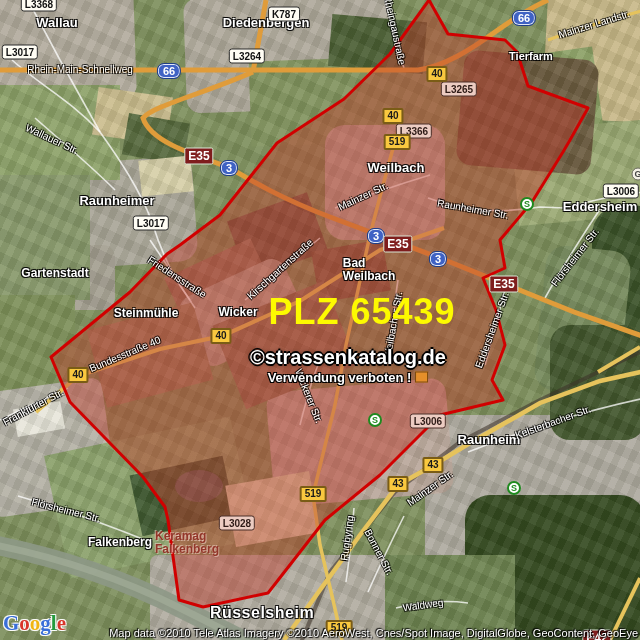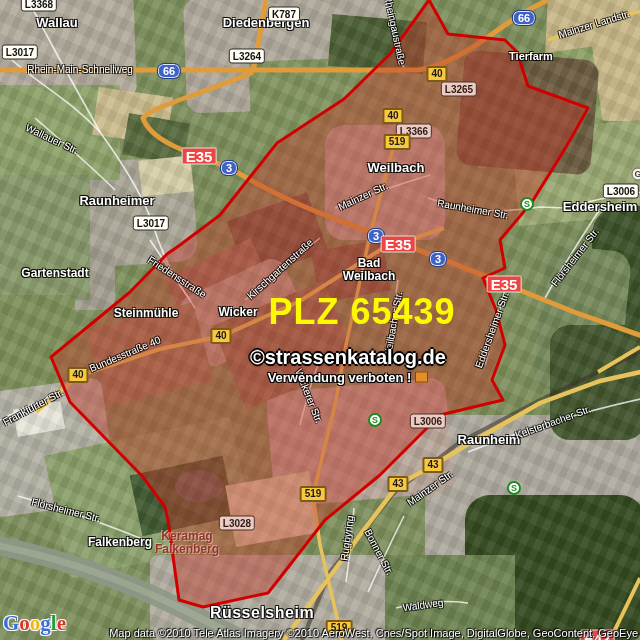--- a/index.html
+++ b/index.html
@@ -8,43 +8,43 @@
   .stage *{box-sizing:border-box;}
   #layer-patches{position:absolute;inset:0;z-index:1;}
   .patch{position:absolute;}
   .tex{position:absolute;inset:0;z-index:2;pointer-events:none;
        background:repeating-linear-gradient(115deg, rgba(255,255,255,.05) 0 7px, rgba(25,35,10,.06) 7px 14px),
                   repeating-linear-gradient(25deg, rgba(255,255,255,.04) 0 11px, rgba(0,0,0,.05) 11px 22px);}
   svg.roads{position:absolute;inset:0;z-index:3;}
   svg.zone{position:absolute;inset:0;z-index:4;}
   #layer-labels{position:absolute;inset:0;z-index:5;}
   .town,.street,.badge,.sbahn,.poi{position:absolute;white-space:nowrap;}
-  .town{color:#fff;font-weight:bold;text-align:center;line-height:1.05;
+  .town{color:#fff;font-weight:bold;line-height:1.05;
         text-shadow:-1px -1px 0 rgba(0,0,0,.85),1px -1px 0 rgba(0,0,0,.85),
                     -1px 1px 0 rgba(0,0,0,.85),1px 1px 0 rgba(0,0,0,.85);}
   .town.lg{font-size:13px;}
   .town.md{font-size:12px;}
   .town.sm{font-size:11px;}
   .town.xl{font-size:16px;letter-spacing:.5px;}
   .town.dark-red{color:#93362a;font-weight:bold;
         text-shadow:-1px -1px 0 rgba(245,215,205,.55),1px 1px 0 rgba(245,215,205,.55);}
   .street{color:#fff;font-size:10px;
         text-shadow:-1px -1px 0 rgba(0,0,0,.8),1px -1px 0 rgba(0,0,0,.8),
                     -1px 1px 0 rgba(0,0,0,.8),1px 1px 0 rgba(0,0,0,.8);}
   .badge{font-weight:bold;text-align:center;}
   .badge.white{background:#fffdf4;border:1.5px solid #2b2b2b;color:#111;
                font-size:10px;line-height:13px;padding:0 3px;border-radius:3px;}
   .badge.white.tint{background:#ecccc2;border-color:#4a2e28;color:#2e1b17;}
   .badge.yellow{background:#f9c83f;border:2px solid #7a5c16;color:#1a1a1a;
                font-size:10px;line-height:12px;padding:0 3px;border-radius:2px;}
   .badge.blue{background:#3f62c4;border:1px solid #203e85;color:#fff;
                font-size:11px;line-height:14px;padding:0 5px;border-radius:7px;
                box-shadow:inset 0 0 0 1px rgba(255,255,255,.85);}
-  .badge.green{background:#ef4444;border:1px solid #d8e8d8;color:#fff;
-               font-size:15px;line-height:11px;padding:2px 3px;border-radius:2px;}
+  .badge.green{background:#7f1d1d;border:1px solid #d8e8d8;color:#fff;
+               font-size:12px;line-height:11px;padding:2px 3px;border-radius:2px;}
   .sbahn{width:14px;height:14px;border-radius:50%;background:#fff;border:2px solid #1f8a1f;
          color:#1f8a1f;font-weight:bold;font-size:9px;line-height:10px;text-align:center;}
   .poi{width:13px;height:13px;border-radius:50%;background:#f4f1e6;border:1px solid #6b6b5e;
        color:#444;font-weight:bold;font-size:9px;line-height:11px;text-align:center;}
   .plz{position:absolute;z-index:6;left:362px;top:312px;transform:translate(-50%,-50%);
        color:#fdfa00;font-size:36px;font-weight:bold;letter-spacing:1px;white-space:nowrap;}
   .wm{position:absolute;z-index:7;left:348px;top:365px;transform:translate(-50%,-50%);
       text-align:center;color:#fff;white-space:nowrap;}
   .wm1{font-size:20px;font-weight:bold;
        text-shadow:-2px 0 0 #000,2px 0 0 #000,0 -2px 0 #000,0 2px 0 #000,0 0 4px #000;}

